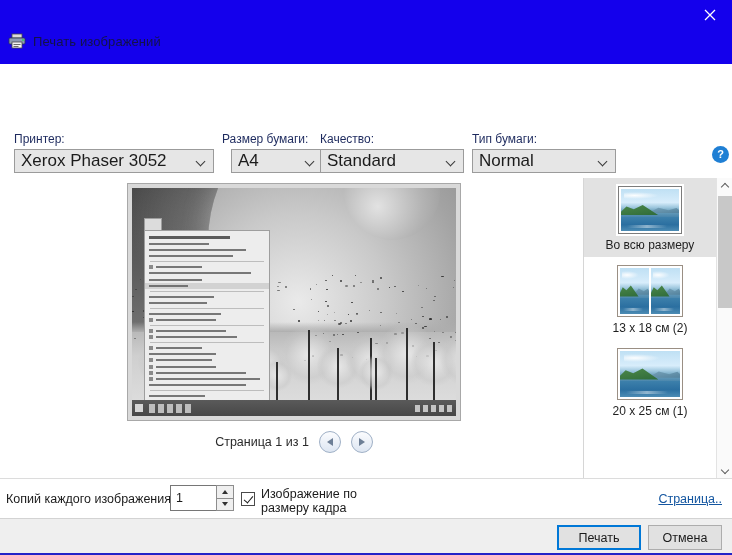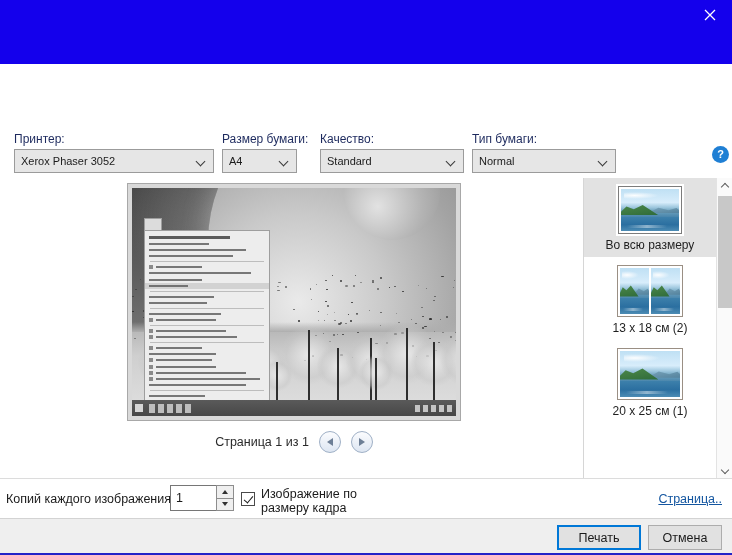--- a/index.html
+++ b/index.html
@@ -49,21 +49,21 @@
   .field{position:absolute;}
   .field-label{
     font-size:12px;color:#1d2a5e;display:block;margin-bottom:3px;white-space:nowrap;
   }
   .combo{
     position:relative;height:24px;background:#e6e6e6;
     border:1px solid #9b9b9b;box-sizing:border-box;
     display:flex;align-items:center;cursor:default;
   }
   .combo-val{
-    font-size:11px;color:#1b1b1b;padding-left:6px;white-space:nowrap;
+    font-size:17px;color:#1b1b1b;padding-left:6px;white-space:nowrap;
     overflow:hidden;text-overflow:ellipsis;
   }
   .chev{
     position:absolute;right:7px;top:50%;margin-top:-3px;
     width:9px;height:6px;
   }
   .chev:before{
     content:"";position:absolute;left:0;top:0;width:6px;height:6px;
     border-right:1.4px solid #3a3a3a;border-bottom:1.4px solid #3a3a3a;
     transform:rotate(45deg);
@@ -292,20 +292,33 @@
   }
   .btn.primary{left:557px;width:84px;border:2px solid #0078d7;}
   .btn.cancel{left:648px;width:74px;}
 </style>
 </head>
 <body>
 
 <div class="dialog">
 
   <div class="titlebar">
+    <div class="title-row">
+      <span class="printer-ico">
+        <svg width="18" height="16" viewBox="0 0 18 16">
+          <rect x="4" y="1" width="10" height="4" fill="#dcdcdc" stroke="#4a4a4a" stroke-width="0.8"></rect>
+          <rect x="1" y="5" width="16" height="6" rx="1" fill="#8e9bb5" stroke="#2b3550" stroke-width="0.8"></rect>
+          <rect x="4" y="9" width="10" height="6" fill="#f2f2f2" stroke="#4a4a4a" stroke-width="0.8"></rect>
+          <rect x="5.5" y="11" width="7" height="1" fill="#6d6d6d"></rect>
+          <rect x="5.5" y="13" width="5" height="1" fill="#6d6d6d"></rect>
+          <circle cx="15" cy="7" r="0.9" fill="#2fd35a"></circle>
+        </svg>
+      </span>
+      <span class="title-text">Печать изображений</span>
+    </div>
     <div class="close-btn">
       <span>
         <svg width="12" height="12" viewBox="0 0 12 12">
           <path d="M1 1 L11 11 M11 1 L1 11" stroke="#ffffff" stroke-width="1.3" fill="none"></path>
         </svg>
       </span>
     </div>
   </div>
 
 
@@ -316,21 +329,21 @@
       <div class="field" style="left:14px;top:6px;width:200px;">
         <span class="field-label">Принтер:</span>
         <div class="combo" style="width:200px;">
           <span class="combo-val">Xerox Phaser 3052</span>
           <span class="chev"></span>
         </div>
       </div>
 
       <div class="field" style="left:222px;top:6px;width:88px;">
         <span class="field-label">Размер бумаги:</span>
-        <div class="combo" style="width:75px;">
+        <div class="combo" style="width:92px;margin-left:9px;">
           <span class="combo-val">A4</span>
           <span class="chev"></span>
         </div>
       </div>
 
       <div class="field" style="left:320px;top:6px;width:144px;">
         <span class="field-label">Качество:</span>
         <div class="combo" style="width:144px;">
           <span class="combo-val">Standard</span>
           <span class="chev"></span>

